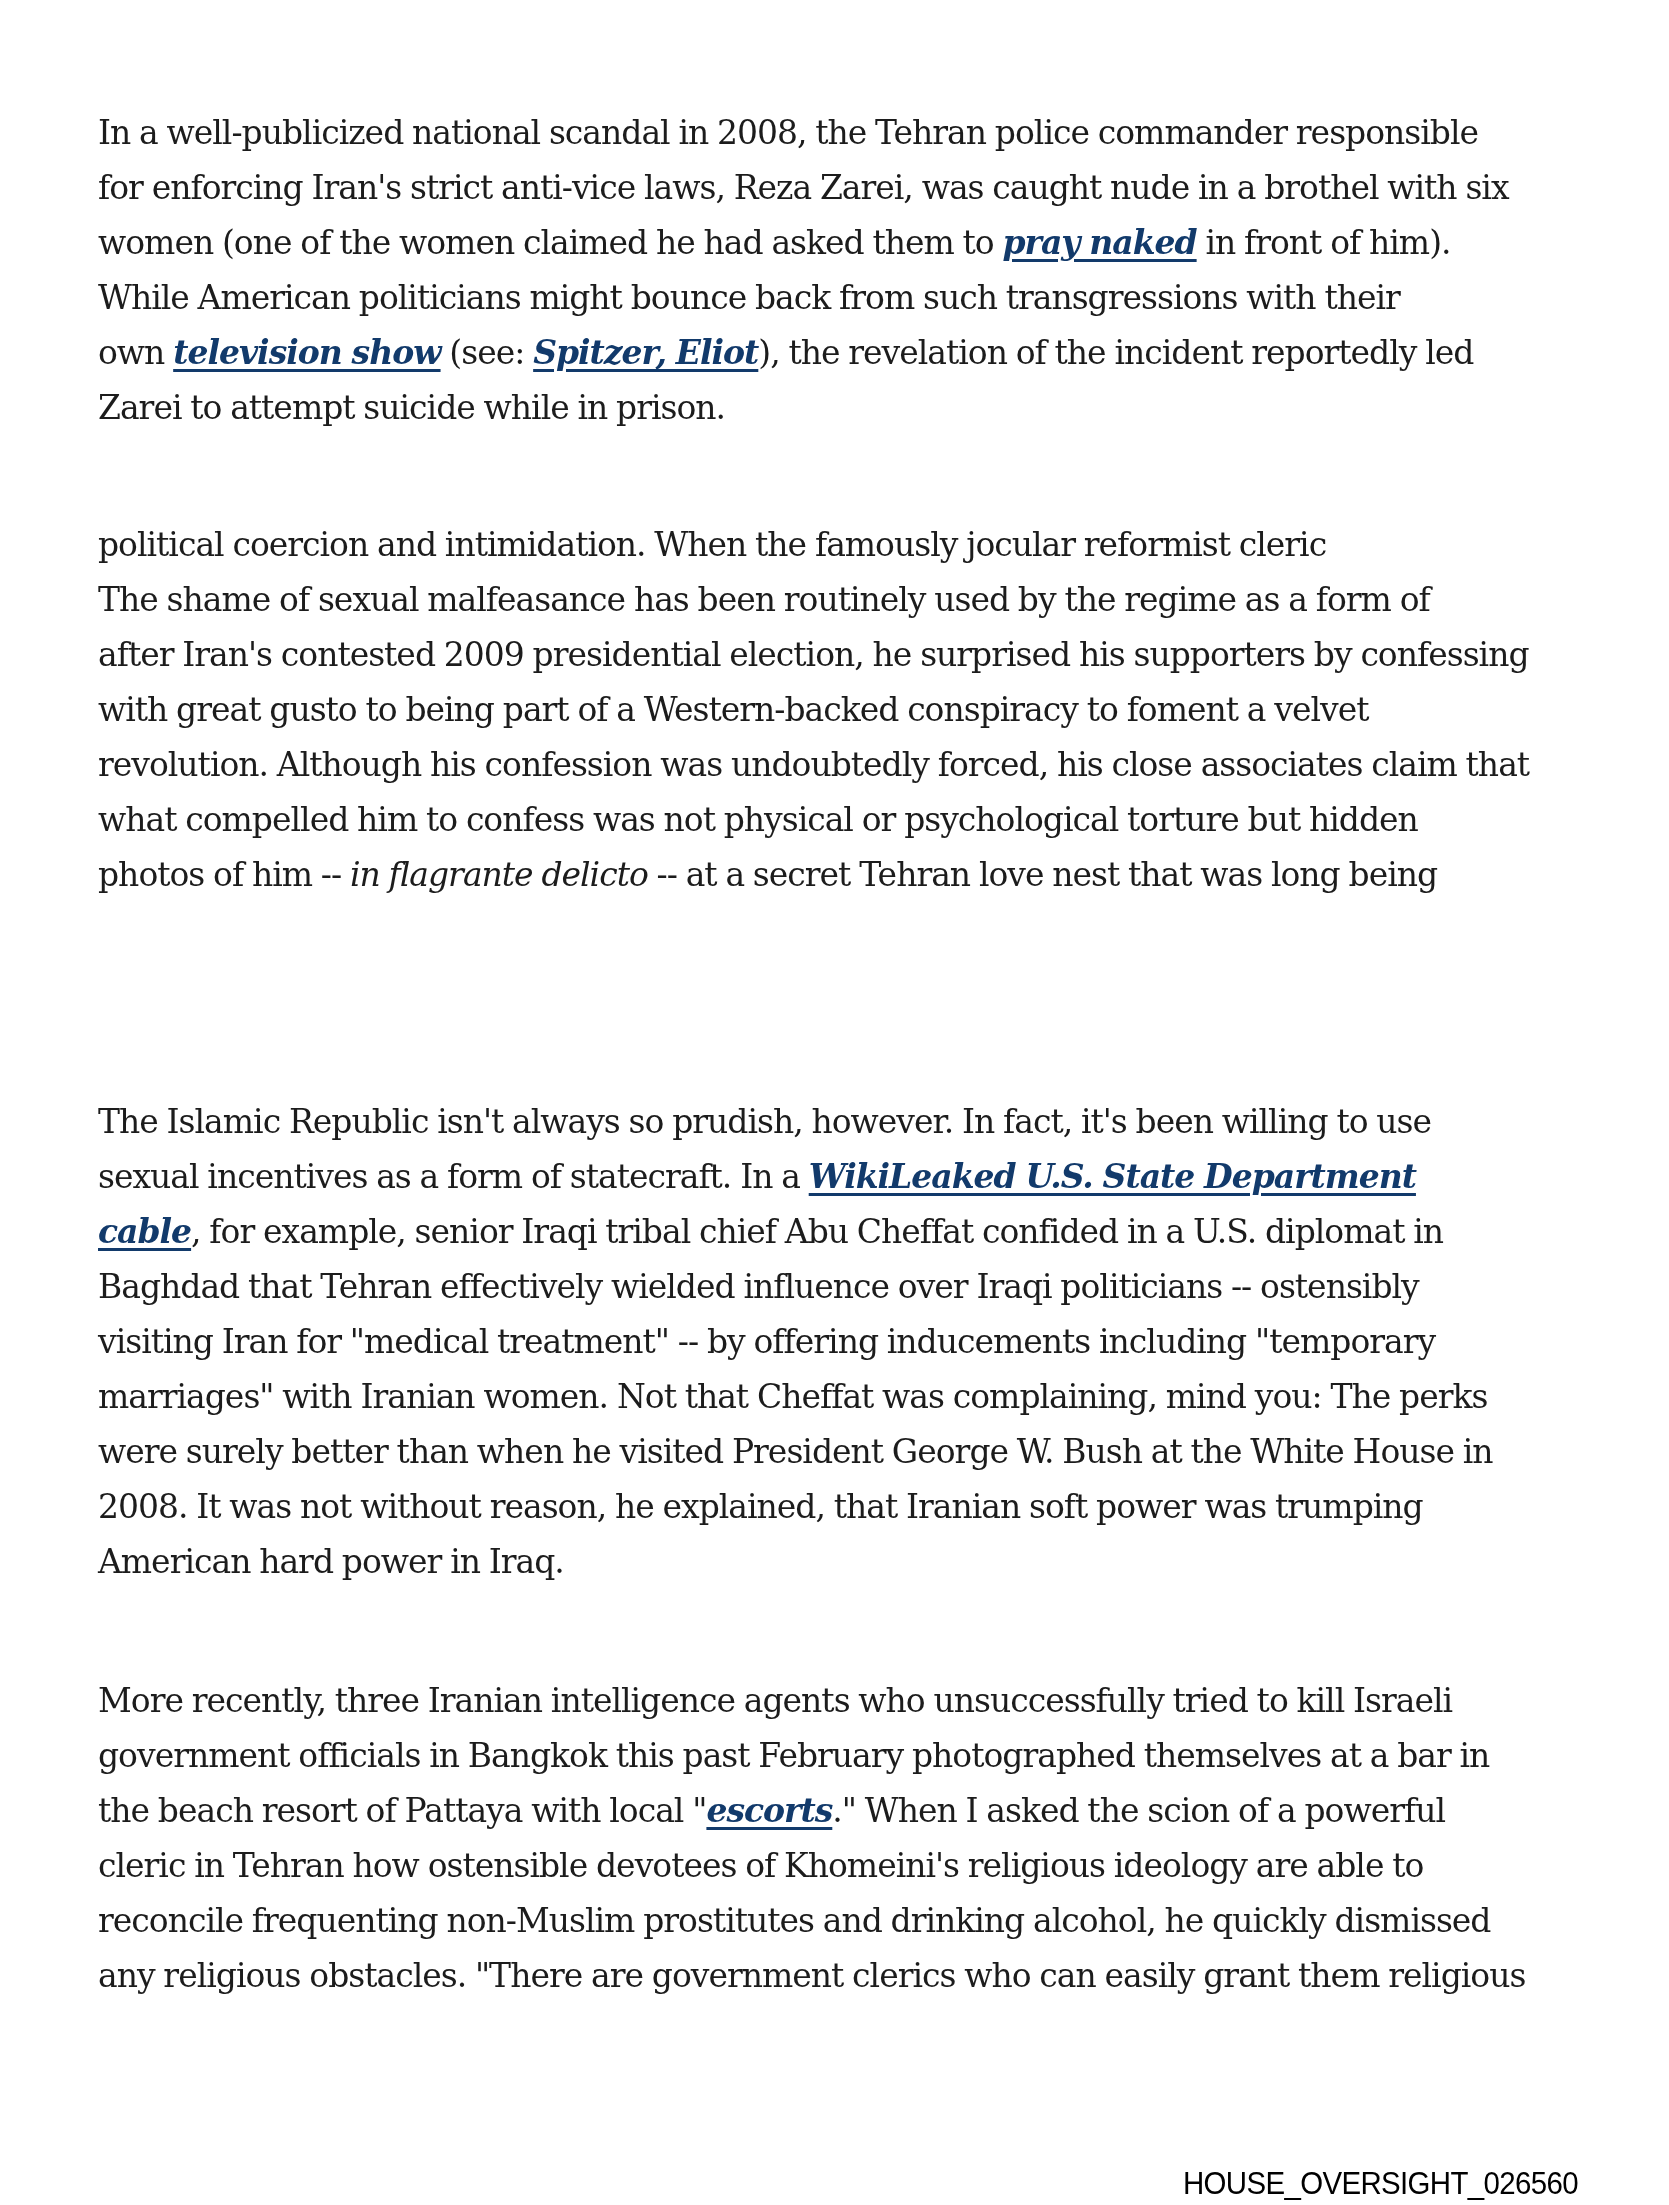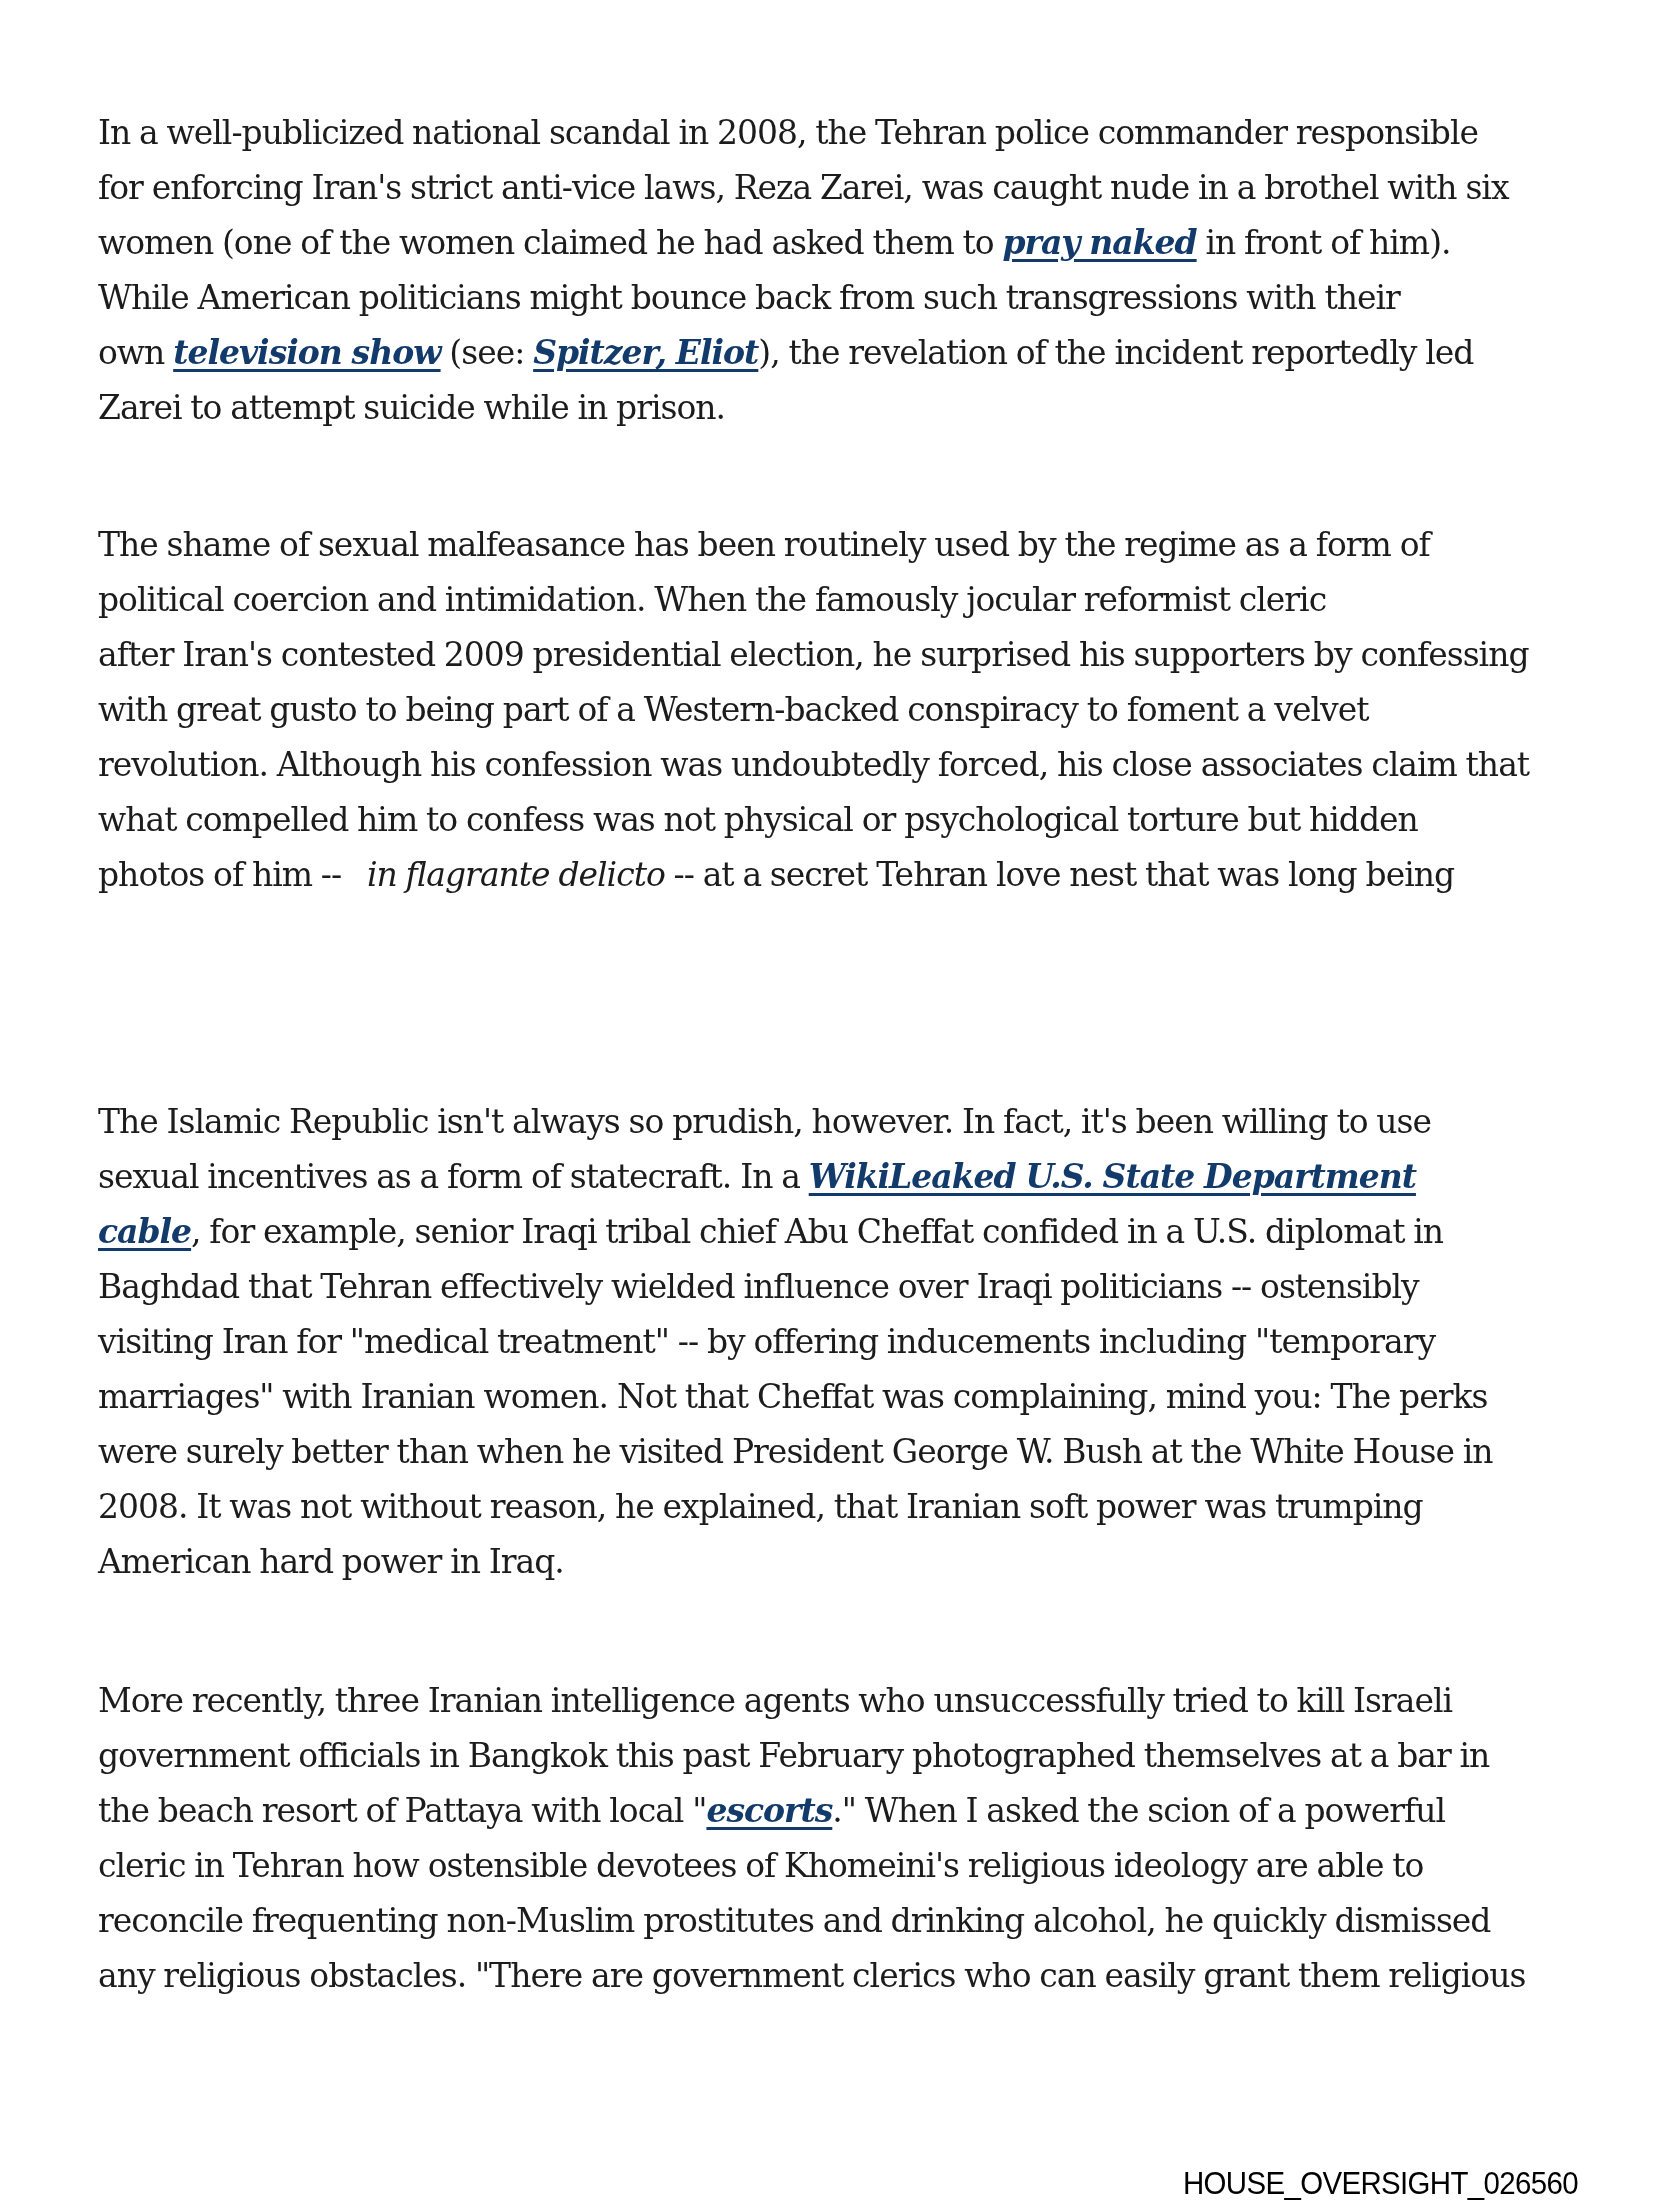--- a/index.html
+++ b/index.html
@@ -9,21 +9,21 @@
   .line {
     display: block; white-space: nowrap;
     font-family: "DejaVu Serif", "Liberation Serif", serif;
     font-size: 33px; line-height: 55px; color: #1c1c1c;
     letter-spacing: -1px; word-spacing: -0.7px;
   }
   .line a, .line .lnk {
     color: #123a6b; font-weight: bold; text-decoration: underline;
     text-decoration-thickness: 2.6px; text-underline-offset: 5.2px; cursor: pointer; font-style: italic;
   }
-  .line em { font-style: italic; margin-left: 17px; }
+  .line em { font-style: italic; }
   #p1 { top: 105px; }
   #p2 { top: 517px; }
   #p3 { top: 1094px; }
   #p4 { top: 1673px; }
   .footer {
     position: absolute; left: 1183px; top: 2165px;
     font-family: "Liberation Sans", "DejaVu Sans", sans-serif;
     font-size: 32px; color: #000; letter-spacing: -0.7px; white-space: nowrap;
     transform: scaleX(0.92); transform-origin: left top;
   }
@@ -34,22 +34,22 @@
 <div class="page">
   <div class="para" id="p1">
       <span class="line"><span>In a well-publicized national scandal in 2008, the Tehran police commander responsible</span></span>
       <span class="line"><span>for enforcing Iran's strict anti-vice laws, Reza Zarei, was caught nude in a brothel with six</span></span>
       <span class="line"><span>women (one of the women claimed he had asked them to </span><a class="lnk">pray naked</a><span> in front of him).</span></span>
       <span class="line"><span>While American politicians might bounce back from such transgressions with their</span></span>
       <span class="line"><span>own </span><a class="lnk">television show</a><span> (see: </span><a class="lnk">Spitzer, Eliot</a><span>), the revelation of the incident reportedly led</span></span>
       <span class="line"><span>Zarei to attempt suicide while in prison.</span></span>
     </div>
   <div class="para" id="p2">
+      <span class="line"><span>political coercion and intimidation. When the famously jocular reformist cleric</span></span>
       <span class="line"><span>The shame of sexual malfeasance has been routinely used by the regime as a form of</span></span>
-      <span class="line"><span>political coercion and intimidation. When the famously jocular reformist cleric</span></span>
       <span class="line"><span>after Iran's contested 2009 presidential election, he surprised his supporters by confessing</span></span>
       <span class="line"><span>with great gusto to being part of a Western-backed conspiracy to foment a velvet</span></span>
       <span class="line"><span>revolution. Although his confession was undoubtedly forced, his close associates claim that</span></span>
       <span class="line"><span>what compelled him to confess was not physical or psychological torture but hidden</span></span>
       <span class="line"><span>photos of him -- </span><em>in flagrante delicto</em><span> -- at a secret Tehran love nest that was long being</span></span>
     </div>
   <div class="para" id="p3">
       <span class="line"><span>The Islamic Republic isn't always so prudish, however. In fact, it's been willing to use</span></span>
       <span class="line"><span>sexual incentives as a form of statecraft. In a </span><a class="lnk">WikiLeaked U.S. State Department</a></span>
       <span class="line"><a class="lnk">cable</a><span>, for example, senior Iraqi tribal chief Abu Cheffat confided in a U.S. diplomat in</span></span>

